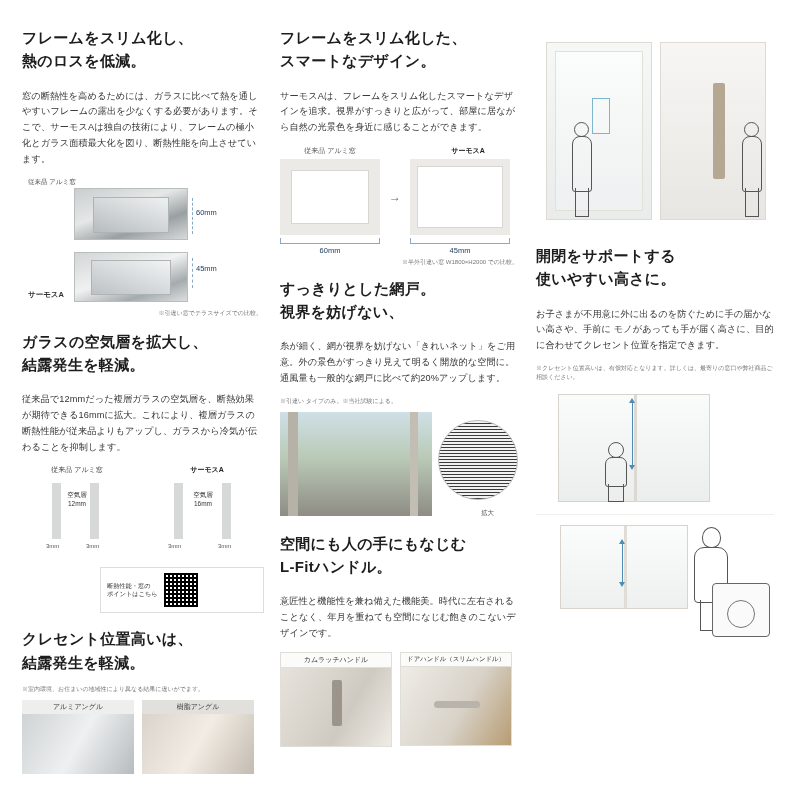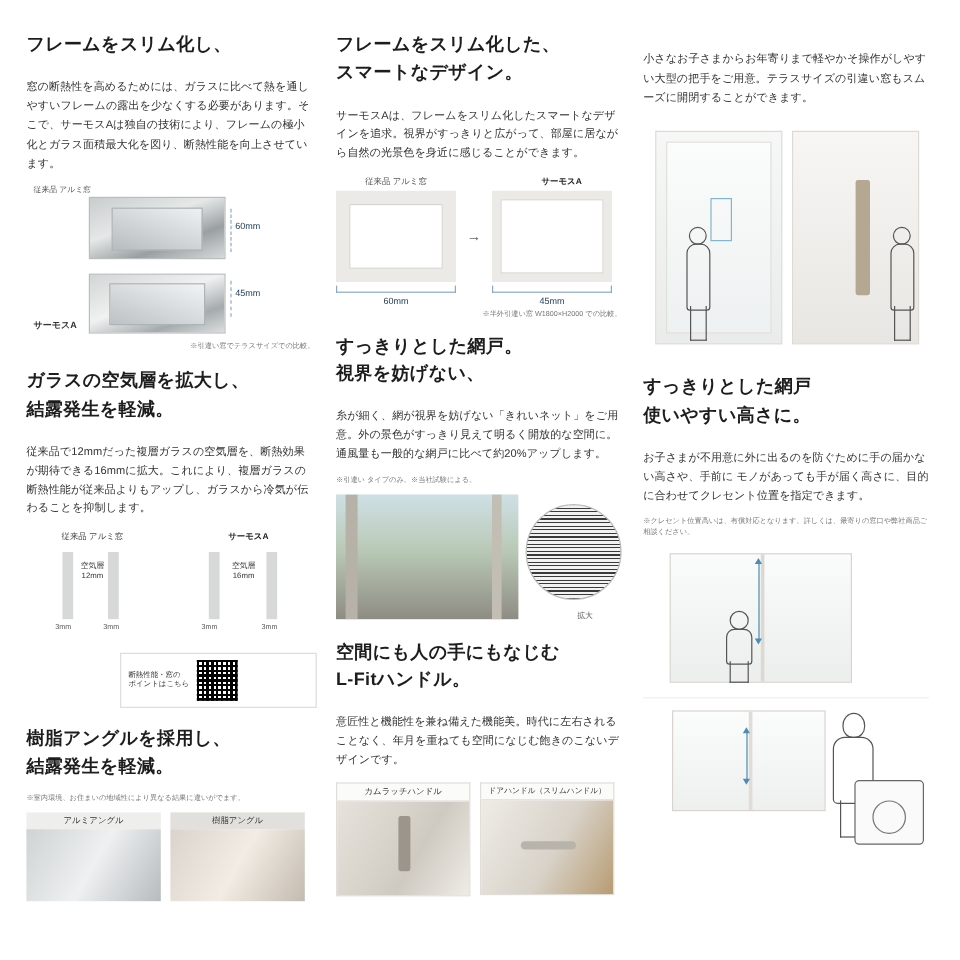--- a/index.html
+++ b/index.html
@@ -320,20 +320,21 @@
 </head>
 <body>
 
 <div class="page">
 
   <div class="col left">
 
     <div>
       <h2 class="sec-title">
         <span class="ln">フレームをスリム化し、</span>
+        <span class="ln">熱のロスを低減。</span>
       </h2>
       <p class="body">窓の断熱性を高めるためには、ガラスに比べて熱を通しやすいフレームの露出を少なくする必要があります。そこで、サーモスAは独自の技術により、フレームの極小化とガラス面積最大化を図り、断熱性能を向上させています。</p>
 
       <div class="frame-fig">
         <div class="lbl-old">従来品 アルミ窓</div>
         <div class="frame-img-old"></div>
         <div class="frame-img-new"></div>
         <div class="dim-v" style="left:170px; top:20px; height:36px;"></div>
         <div class="dim-txt" style="left:174px; top:30px;">60mm</div>
         <div class="dim-v" style="left:170px; top:80px; height:30px;"></div>
@@ -383,21 +384,21 @@
         <div class="qr-txt">
           <span>断熱性能・窓の</span><br>
           <span>ポイントはこちら</span>
         </div>
         <div class="qr"></div>
       </div>
     </div>
 
     <div style="margin-top:14px;">
       <h2 class="sec-title">
-        <span class="ln">樹脂アングルを採用し、</span>
+        <span class="ln">クレセント位置高いは、</span>
         <span class="ln">結露発生を軽減。</span>
       </h2>
       <p class="note">※室内環境、お住まいの地域性により異なる結果に違いがでます。</p>
 
       <div class="photo-pair">
         <div class="photo-cell">
           <div class="photo-cap">アルミアングル</div>
           <div class="photo-img ph-alu"></div>
         </div>
         <div class="photo-cell">
@@ -472,21 +473,20 @@
           <div class="hc-cap" style="font-size:6.4px;">ドアハンドル（スリムハンドル）</div>
           <div class="hc-img hc-2"></div>
         </div>
       </div>
     </div>
   </div>
 
   <div class="col right">
 
     <div>
-      <p class="body">小さなお子さまからお年寄りまで軽やかそ操作がしやすい大型の把手をご用意。テラスサイズの引違い窓もスムーズに開閉することができます。</p>
 
       <div class="door-illus">
         <div class="door-left">
             <div class="pane"></div>
           </div>
         <div class="door-right">
           <div class="handle-bar"></div>
         </div>
         <div class="person" style="left:30px;">
           <div class="head"></div>
@@ -497,21 +497,21 @@
           <div class="head"></div>
             <div class="body"></div>
             <div class="leg"></div>
         </div>
         <div class="callout" style="left:56px; top:66px; width:16px; height:34px;"></div>
       </div>
     </div>
 
     <div style="margin-top:16px;">
       <h2 class="sec-title">
-        <span class="ln">すっきりとした網戸</span>
+        <span class="ln">開閉をサポートする</span>
         <span class="ln">使いやすい高さに。</span>
       </h2>
       <p class="body">お子さまが不用意に外に出るのを防ぐために手の届かない高さや、手前に モノがあっても手が届く高さに、目的に合わせてクレセント位置を指定できます。</p>
       <p class="note">※クレセント位置高いは、有償対応となります。詳しくは、最寄りの窓口や弊社商品ご相談ください。</p>
 
       <div class="crescent-illus">
         <div class="win-box">
             <div class="mull"></div>
           </div>
         <div class="arrow-v"></div>

